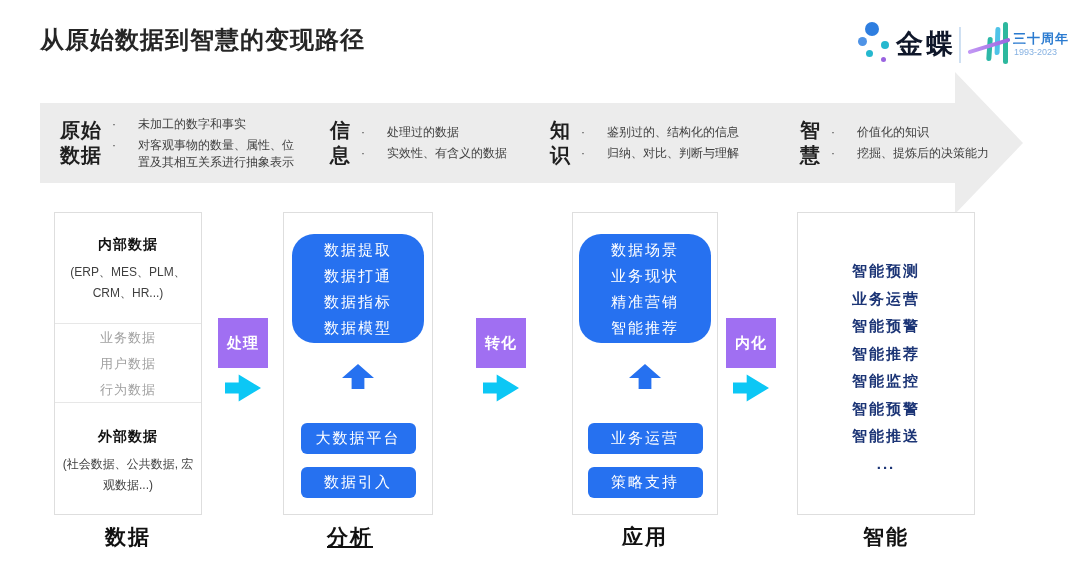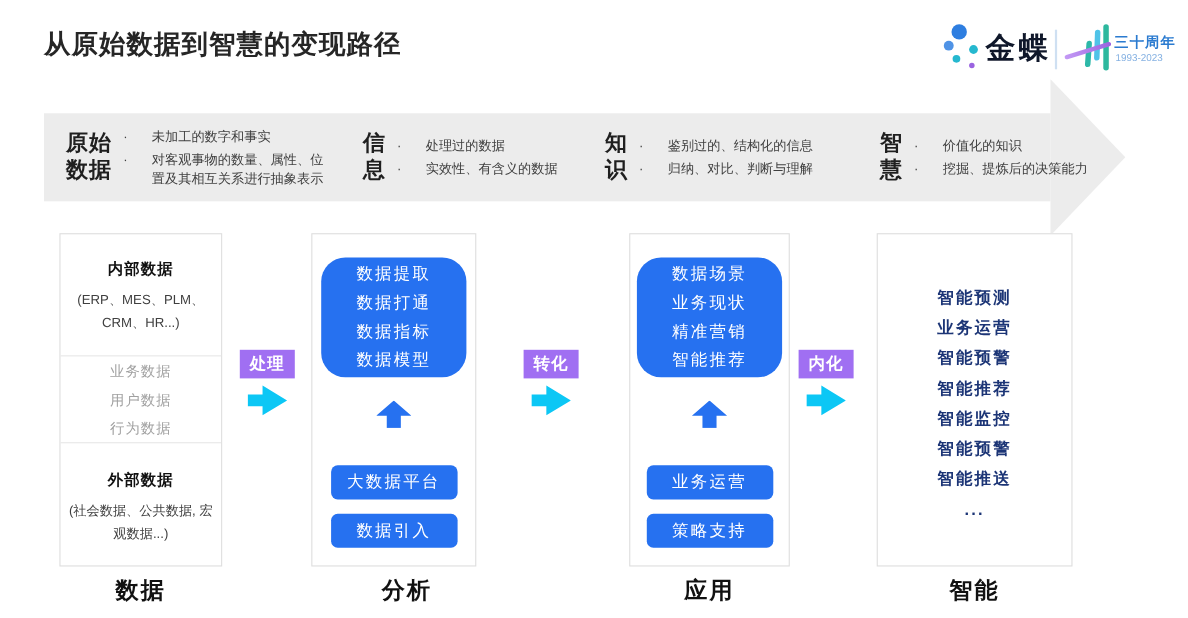--- a/index.html
+++ b/index.html
@@ -75,28 +75,28 @@
   .btn-second{margin-top:13px;}
 
   .intel-list{display:flex;flex-direction:column;padding-top:44px;text-align:center;}
   .intel-item{font-size:15px;font-weight:bold;color:#1c3576;line-height:27.5px;letter-spacing:2px;}
 
   
   .connector{position:absolute;top:318px;width:60px;display:flex;flex-direction:column;
     align-items:center;}
   .conn-1{left:213px;} .conn-2{left:471px;} .conn-3{left:721px;}
   .conn-badge{background:#a06ff2;color:#fff;font-size:15px;font-weight:bold;letter-spacing:1px;
-    padding:4px 9px;line-height:18px;}
+    padding:16px 9px;line-height:18px;}
   .conn-arrow{margin-top:5px;width:36px;height:30px;background:#0cc7f5;
     clip-path:polygon(0 32%,38% 32%,38% 5%,100% 50%,38% 95%,38% 68%,0 68%);}
 
   
   .col-footer{position:absolute;top:523px;font-size:21px;font-weight:bold;color:#111;
     text-align:center;letter-spacing:2px;}
-  .foot-1{left:54px;width:148px;} .foot-2{left:295px;width:150px;}
+  .foot-1{left:54px;width:148px;} .foot-2{left:275px;width:150px;text-decoration:underline;}
   .foot-3{left:572px;width:146px;} .foot-4{left:797px;width:178px;}
 </style>
 </head>
 <body>
 
 <div id="stage">
 
   <div class="page-title">从原始数据到智慧的变现路径</div>
 
   <div class="logo">

